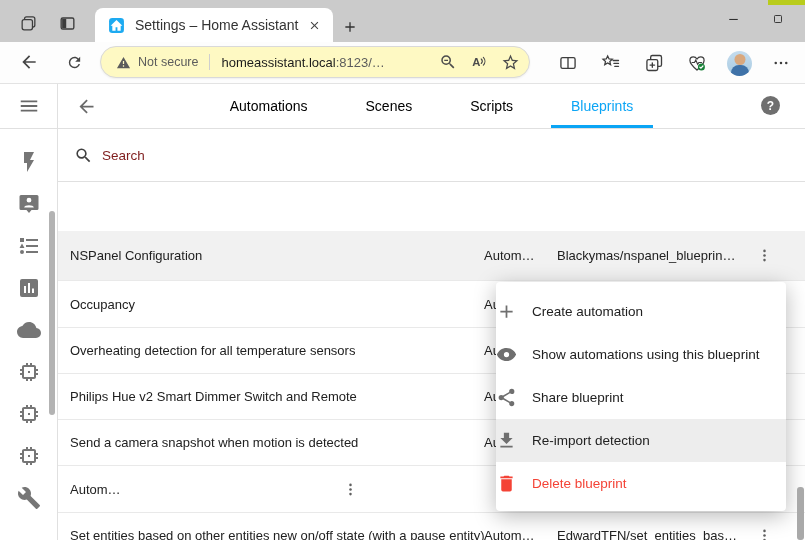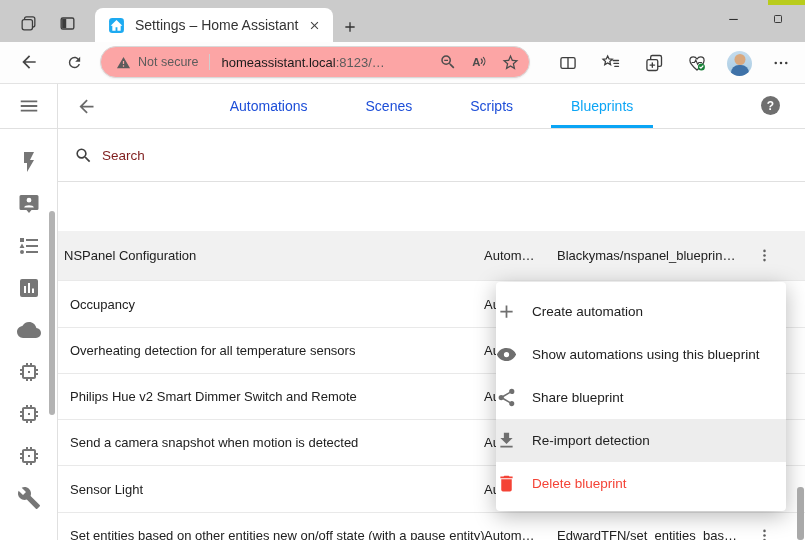--- a/index.html
+++ b/index.html
@@ -15,21 +15,21 @@
     border-radius:8px 8px 0 0;display:flex;align-items:center;padding:0 10px 0 13px;box-sizing:border-box;}
   .btab-title{flex:1;font-size:14px;color:#333;margin-left:10px;white-space:nowrap;overflow:hidden;}
   .newtab{position:absolute;left:340px;top:17px;width:20px;height:20px;color:#333;}
   .edge-accent{position:absolute;right:0;top:0;width:37px;height:5px;background:#b9cc1c;}
   .win-min{position:absolute;left:721px;top:8px;width:24px;height:22px;color:#2f2f2f;}
   .win-max{position:absolute;left:766px;top:8px;width:24px;height:22px;color:#2f2f2f;}
   .toolbar{position:absolute;left:0;top:42px;width:805px;height:42px;background:#fdfdfd;
     border-bottom:1px solid #e3e3e3;box-sizing:border-box;}
   .tb-back{position:absolute;left:18px;top:51px;width:22px;height:22px;color:#454545;}
   .tb-refresh{position:absolute;left:63px;top:51px;width:22px;height:22px;color:#454545;}
-  .pill{position:absolute;left:100px;top:46px;width:430px;height:32px;background:#fca5a5;
+  .pill{position:absolute;left:100px;top:46px;width:430px;height:32px;background:#fef9c3;
     border:1px solid #d9d9d9;border-radius:16px;box-sizing:border-box;display:flex;align-items:center;
     padding:0 8px 0 14px;box-shadow:0 1px 2px rgba(0,0,0,.06);}
   .pill .warn{width:16px;height:16px;color:#5c5c5c;}
   .pill .nsec{font-size:12.5px;color:#5c5c5c;margin-left:7px;white-space:nowrap;}
   .pill .pdiv{width:1px;height:16px;background:#cfcfcf;margin:0 11px;}
   .pill .host{font-size:13px;color:#1b1b1b;white-space:nowrap;}
   .pill .ppath{font-size:13px;color:#5c5c5c;white-space:nowrap;}
   .pill .spacer{flex:1;}
   .pill-ic{width:22px;height:22px;margin-left:9px;color:#4c4c4c;}
   .tb-right{position:absolute;right:0;top:42px;height:42px;display:flex;align-items:center;padding-right:10px;}
@@ -41,21 +41,21 @@
   .avatar::after{content:'';position:absolute;left:50%;top:14px;transform:translateX(-50%);
     width:18px;height:12px;border-radius:8px 8px 0 0;background:#3f72a8;}
   
   .app{position:absolute;left:0;top:84px;width:805px;height:456px;background:#fff;}
   .ha-header{position:absolute;left:0;top:0;width:805px;height:44px;}
   .hamburger{position:absolute;left:17px;top:10px;width:24px;height:24px;color:#696969;}
   .ha-back{position:absolute;left:74px;top:10px;width:24px;height:24px;color:#696969;}
   .ha-tabs{position:absolute;left:58px;right:0;top:0;height:44px;display:flex;
     justify-content:center;align-items:stretch;gap:18px;}
   .ha-tab{height:44px;display:flex;align-items:center;padding:0 20px;position:relative;
-    font-size:14px;color:#1d4ed8;cursor:default;white-space:nowrap;}
+    font-size:14px;color:#000000;cursor:default;white-space:nowrap;}
   .ha-tab.active{color:var(--accent);}
   .ha-tab.active::after{content:'';position:absolute;left:0;right:0;bottom:0;height:3px;background:var(--accent);}
   .help{position:absolute;right:25px;top:12px;width:19px;height:19px;border-radius:50%;background:#6f6f6f;
     color:#fff;font-size:12px;font-weight:bold;display:flex;align-items:center;justify-content:center;}
   .hdiv{position:absolute;left:0;top:44px;right:0;height:1px;background:#e0e0e0;}
   .vdiv{position:absolute;left:57px;top:0;bottom:0;width:1px;background:#e0e0e0;}
   .side{position:absolute;left:0;top:45px;width:57px;bottom:0;display:flex;flex-direction:column;
     align-items:center;padding-top:21px;gap:18px;box-sizing:border-box;}
   .side-ic{width:24px;height:24px;color:#767676;display:flex;align-items:center;justify-content:center;}
   .side-thumb{position:absolute;left:49px;top:127px;width:6px;height:204px;background:#b3b3b3;border-radius:3px;}
@@ -67,21 +67,21 @@
     box-sizing:border-box;display:flex;align-items:center;padding:0 24px 0 12px;
     font-size:12px;font-weight:bold;color:#212121;}
   .cell-name{flex:1;display:flex;align-items:center;overflow:hidden;white-space:nowrap;}
   .cell-type{width:73px;overflow:hidden;white-space:nowrap;}
   .cell-file{width:190px;overflow:hidden;white-space:nowrap;}
   .cell-menu{width:34px;display:flex;justify-content:center;}
   .sort-ic{width:15px;height:15px;color:#212121;margin-right:6px;}
   .rows{position:absolute;left:58px;top:147px;right:0;bottom:0;overflow:hidden;}
   .trow{display:flex;align-items:center;padding:0 24px 0 12px;border-bottom:1px solid #e9e9e9;
     box-sizing:border-box;font-size:13px;color:#212121;background:#fff;}
-  .trow.selected{background:#f1f1f1;padding-left:6px;}
+  .trow.selected{background:#f1f1f1;}
   .dots-ic{width:17px;height:17px;color:#5f5f5f;}
   
   .ctx{position:absolute;left:496px;top:282px;width:290px;height:229px;background:#fff;border-radius:4px;
     box-shadow:0 5px 22px rgba(0,0,0,.28);padding:8px 0;box-sizing:border-box;z-index:20;overflow:hidden;}
   .ctx-item{height:43px;display:flex;align-items:center;gap:15px;
     font-size:13.5px;color:#212121;}
   .ctx-item.hover{background:#ededed;}
   .ctx-item.danger{color:var(--danger);}
   .ctx-ic{width:21px;height:21px;color:#6f6f6f;flex:0 0 auto;display:flex;}
   .ctx-item.danger .ctx-ic{color:var(--danger);}
@@ -367,21 +367,20 @@
             <span class="icbox dots-ic">
               <svg viewBox="0 0 24 24" width="17" height="17">
                 <circle cx="12" cy="5.5" r="1.8" fill="currentColor"></circle>
                 <circle cx="12" cy="12" r="1.8" fill="currentColor"></circle>
                 <circle cx="12" cy="18.5" r="1.8" fill="currentColor"></circle>
               </svg>
             </span>
           </div>
         </div>
         <div class="trow" style="height: 47px;">
-          <div class="cell-name">Sensor Light</div>
           <div class="cell-type">Autom…</div>
           <div class="cell-file"></div>
           <div class="cell-menu">
             <span class="icbox dots-ic">
               <svg viewBox="0 0 24 24" width="17" height="17">
                 <circle cx="12" cy="5.5" r="1.8" fill="currentColor"></circle>
                 <circle cx="12" cy="12" r="1.8" fill="currentColor"></circle>
                 <circle cx="12" cy="18.5" r="1.8" fill="currentColor"></circle>
               </svg>
             </span>

